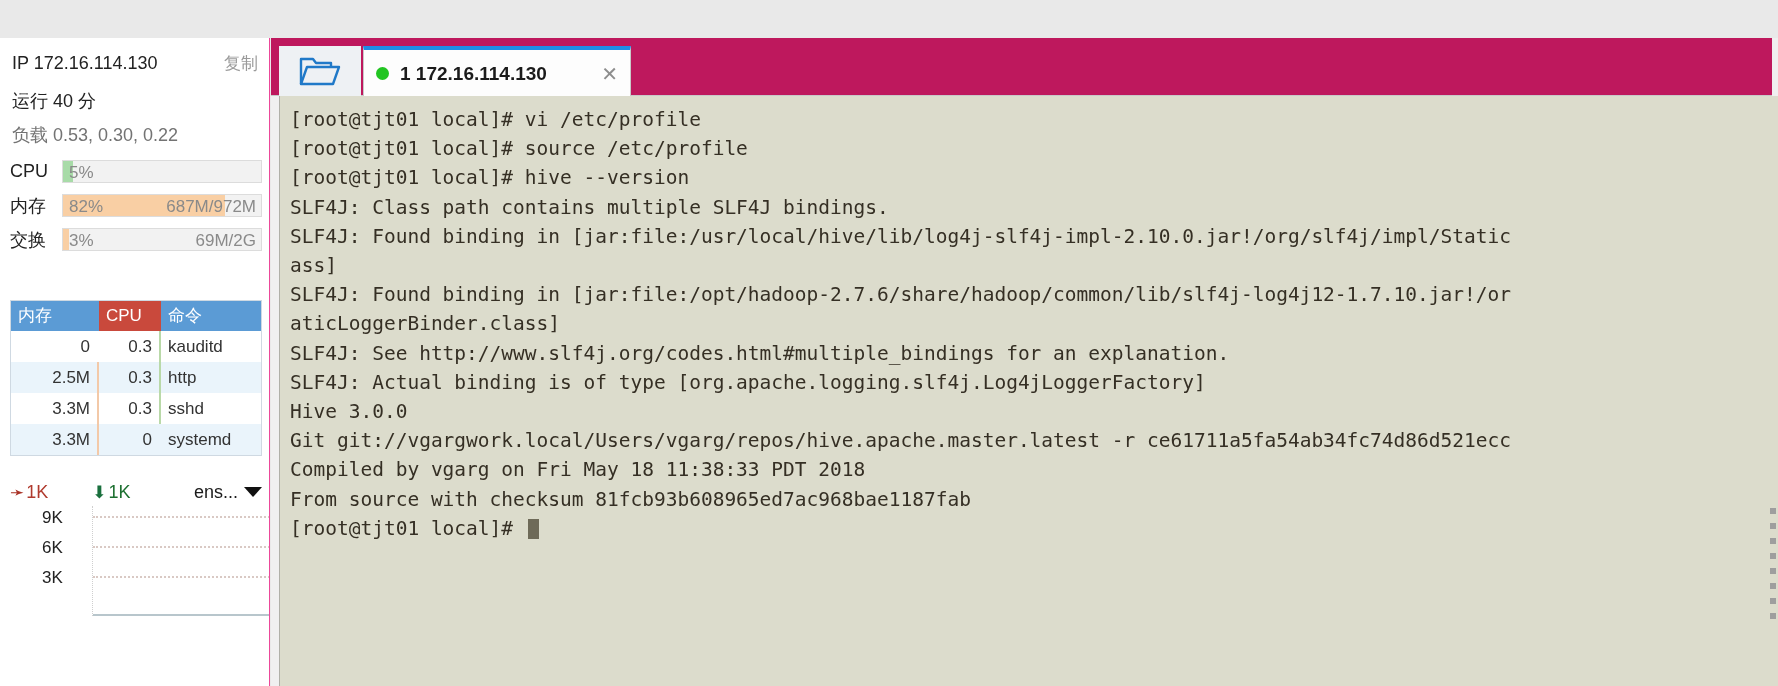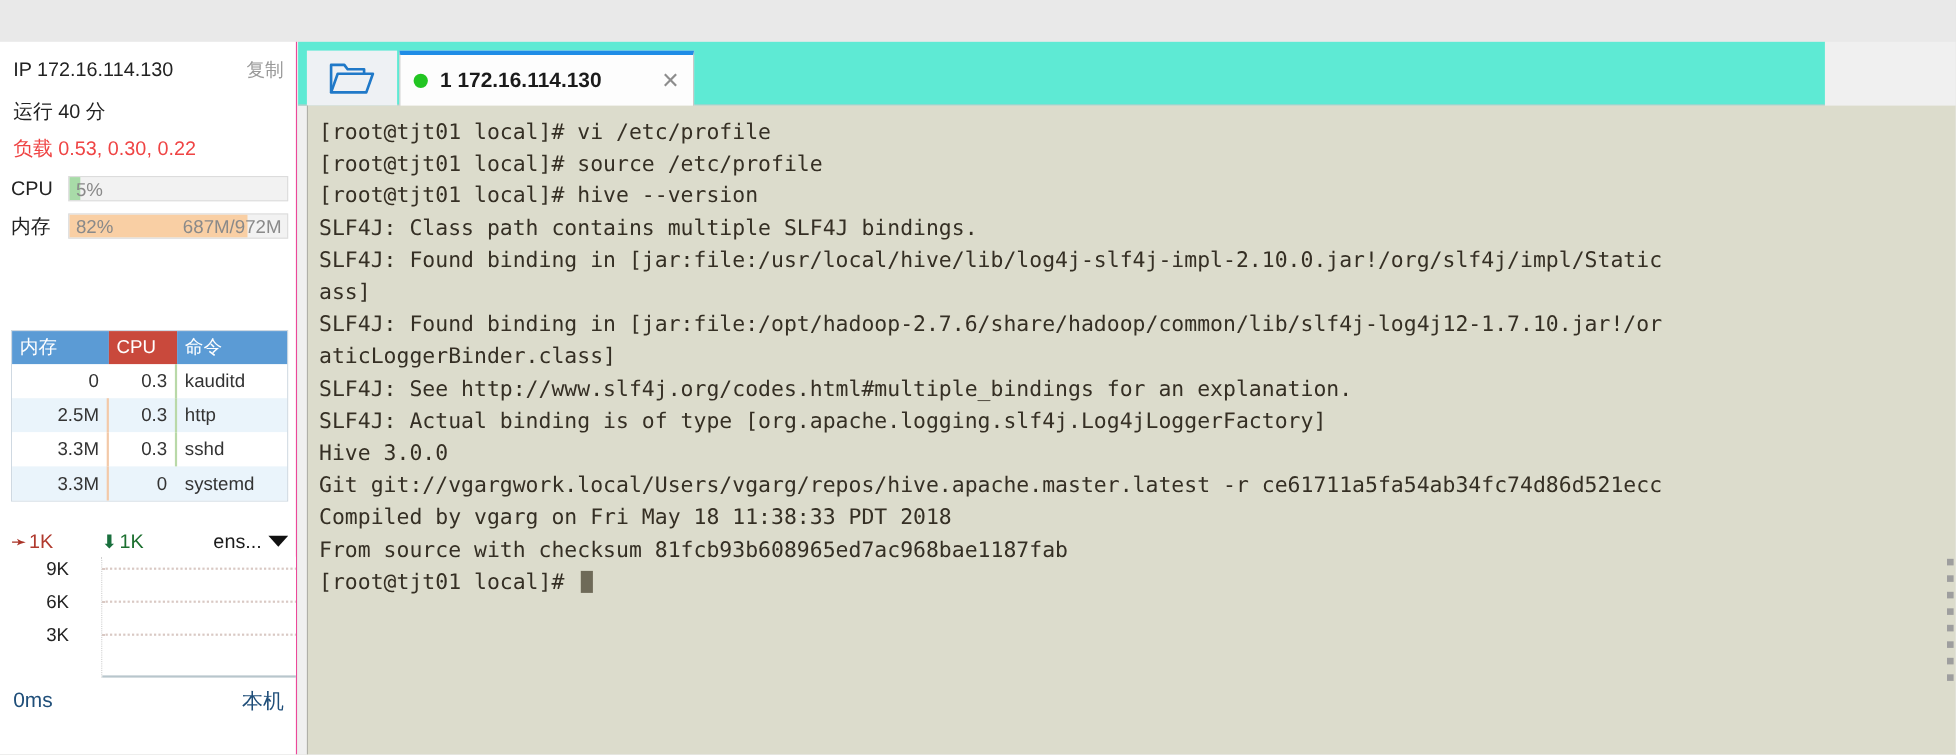--- a/index.html
+++ b/index.html
@@ -43,21 +43,21 @@
   }
   .sb-ip { font-size: 18px; color: #222; white-space: nowrap; }
   .sb-copy { margin-left: auto; font-size: 17px; color: #9a9a9a; }
 
   .sb-run {
     position: absolute; left: 12px; top: 51px;
     font-size: 18px; color: #222;
   }
   .sb-load {
     position: absolute; left: 12px; top: 85px;
-    font-size: 18px; color: #ef4444; white-space: nowrap;
+    font-size: 18px; color: #737373; white-space: nowrap;
   }
 
   
   .meter-row {
     position: absolute; left: 10px; width: 252px; height: 25px;
     display: flex; align-items: center;
   }
   .meter-label {
     width: 52px; font-size: 18px; color: #222; flex: none;
   }
@@ -148,22 +148,22 @@
   .sb-ping { font-size: 19px; color: #1f4e79; }
   .sb-local { margin-left: auto; font-size: 19px; color: #1f4e79; }
 
   
   .right {
     position: absolute; left: 271px; top: 38px; width: 1507px; height: 648px;
     background: #f0f0f0;
   }
 
   .tabbar {
-    position: absolute; left: 0; top: 0; width: 1388px; height: 58px;
-    background: #5eead4; border-bottom: 1px solid #c8c8c8;
+    position: absolute; left: 0; top: 0; width: 1501px; height: 58px;
+    background: #be185d; border-bottom: 1px solid #c8c8c8;
   }
   .folder-tab {
     position: absolute; left: 8px; top: 8px; width: 82px; height: 50px;
     background: #eef1f4; display: flex; align-items: center; justify-content: center;
   }
   .folder-ico { width: 44px; height: 34px; display: block; }
 
   .term-tab {
     position: absolute; left: 92px; top: 8px; width: 268px; height: 51px;
     background: #fdfdfd;
@@ -228,20 +228,28 @@
 
       <div class="meter-row" style="top:155px">
         <span class="meter-label">内存</span>
         <span class="meter-track">
           <span class="meter-fill" id="fill-mem" style="width: 82%; background: rgb(249, 207, 164);"></span>
           <span class="meter-pct">82%</span>
           <span class="meter-val">687M/972M</span>
         </span>
       </div>
 
+      <div class="meter-row" style="top:189px">
+        <span class="meter-label">交换</span>
+        <span class="meter-track">
+          <span class="meter-fill" id="fill-swap" style="width: 3%; background: rgb(249, 207, 164);"></span>
+          <span class="meter-pct">3%</span>
+          <span class="meter-val">69M/2G</span>
+        </span>
+      </div>
 
       <div class="proc">
         <div class="proc-head">
           <span class="proc-th th-mem">内存</span>
           <span class="proc-th th-cpu">CPU</span>
           <span class="proc-th th-cmd">命令</span>
         </div>
         <div id="proc-body">
             <div class="proc-row">
               <span class="pc pc-mem nobar">0</span>
@@ -482,24 +490,20 @@
               </div>
               <div class="bar">
                 <div class="up" style="height: 0%; background: rgb(246, 198, 168);"></div>
                 <div class="dn" style="height: 3.63636%; background: rgb(154, 154, 106);"></div>
               </div>
             </div>
           <div class="chart-base"></div>
         </div>
       </div>
 
-      <div class="sb-foot">
-        <span class="sb-ping">0ms</span>
-        <span class="sb-local">本机</span>
-      </div>
 
     </div>
   </div>
 
   <div class="right">
 
     <div class="tabbar">
       <div class="folder-tab">
         <svg class="folder-ico" viewBox="0 0 44 34">
           <path d="M3 30 L9 13 L41 13 L35 30 Z" fill="none" stroke="#2079c8" stroke-width="2.4" stroke-linejoin="round"></path>

